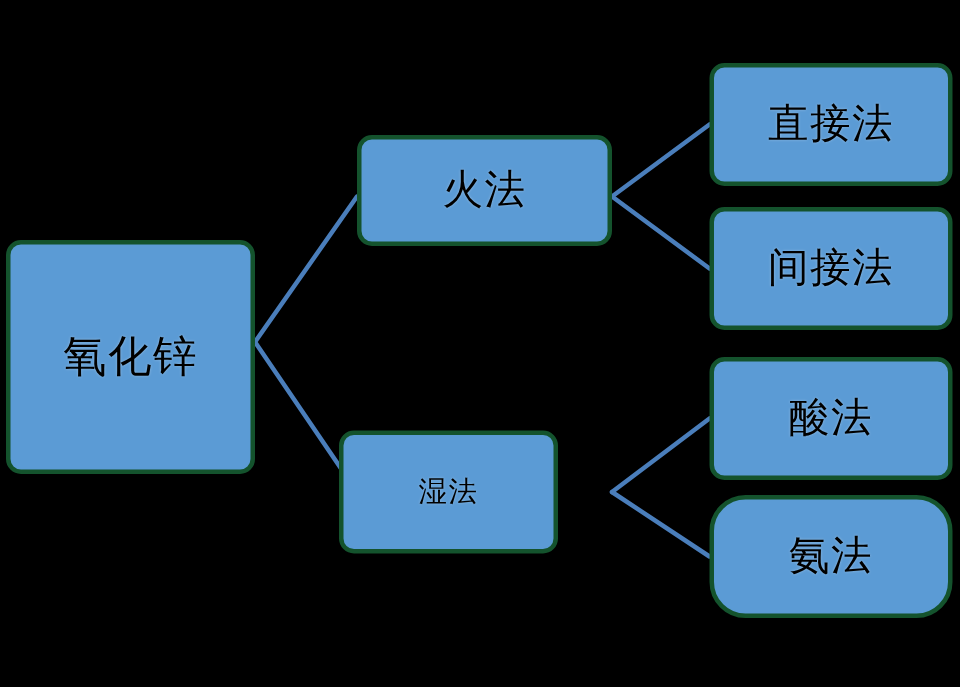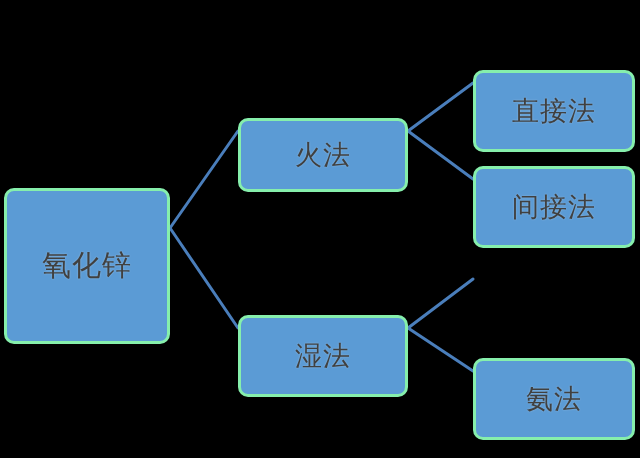--- a/index.html
+++ b/index.html
@@ -20,33 +20,32 @@
     position: absolute;
     left: 0;
     top: 0;
     width: 640px;
     height: 458px;
   }
   .node {
     position: absolute;
     box-sizing: border-box;
     background: #5b9bd5;
-    border: 3px solid #86efac;
+    border: 3px solid #14532d;
     border-radius: 10px;
     display: flex;
     flex-direction: column;
     align-items: center;
     justify-content: center;
-    color: #404040;
+    color: #000000;
     text-align: center;
     line-height: 1.28;
     letter-spacing: 1px;
     z-index: 2;
     text-shadow: 0 0 2px rgba(255,255,255,0.35);
-    margin-top: 28px;
   }
   .node-line {
     display: block;
     white-space: nowrap;
   }
   
   #node-root {
     left: 4px;
     top: 160px;
     width: 166px;
@@ -55,37 +54,37 @@
   }
   
   #node-pyro {
     left: 238px;
     top: 90px;
     width: 170px;
     height: 74px;
     font-size: 27px;
   }
   #node-hydro {
-    left: 238px;
+    left: 226px;
     top: 287px;
-    width: 170px;
+    width: 146px;
     height: 82px;
-    font-size: 27px;
+    font-size: 19px;
   }
   
   .leaf {
     left: 473px;
     width: 162px;
     height: 82px;
     font-size: 27px;
   }
   #node-direct   { top: 42px; }
   #node-indirect { top: 138px; justify-content: center; }
   #node-acid     { top: 238px; }
-  #node-ammonia  { top: 330px; }
+  #node-ammonia  { top: 330px; border-radius: 24px; }
 </style>
 </head>
 <body>
 
 <div id="canvas">
 
   <svg id="connector-layer" viewBox="0 0 640 458" xmlns="http://www.w3.org/2000/svg">
     <line x1="170" y1="228" x2="238" y2="131" stroke="#4a7ebb" stroke-width="3" stroke-linecap="round"></line>
     <line x1="170" y1="228" x2="238" y2="328" stroke="#4a7ebb" stroke-width="3" stroke-linecap="round"></line>
     <line x1="408" y1="131" x2="473" y2="83" stroke="#4a7ebb" stroke-width="3" stroke-linecap="round"></line>
@@ -107,18 +106,21 @@
   </div>
 
   <div class="node leaf" id="node-direct">
     <span class="node-line">直接法</span>
   </div>
 
   <div class="node leaf" id="node-indirect">
     <span class="node-line">间接法</span>
   </div>
 
+  <div class="node leaf" id="node-acid">
+    <span class="node-line">酸法</span>
+  </div>
 
   <div class="node leaf" id="node-ammonia">
     <span class="node-line">氨法</span>
   </div>
 
 </div>
 
 </body></html>

